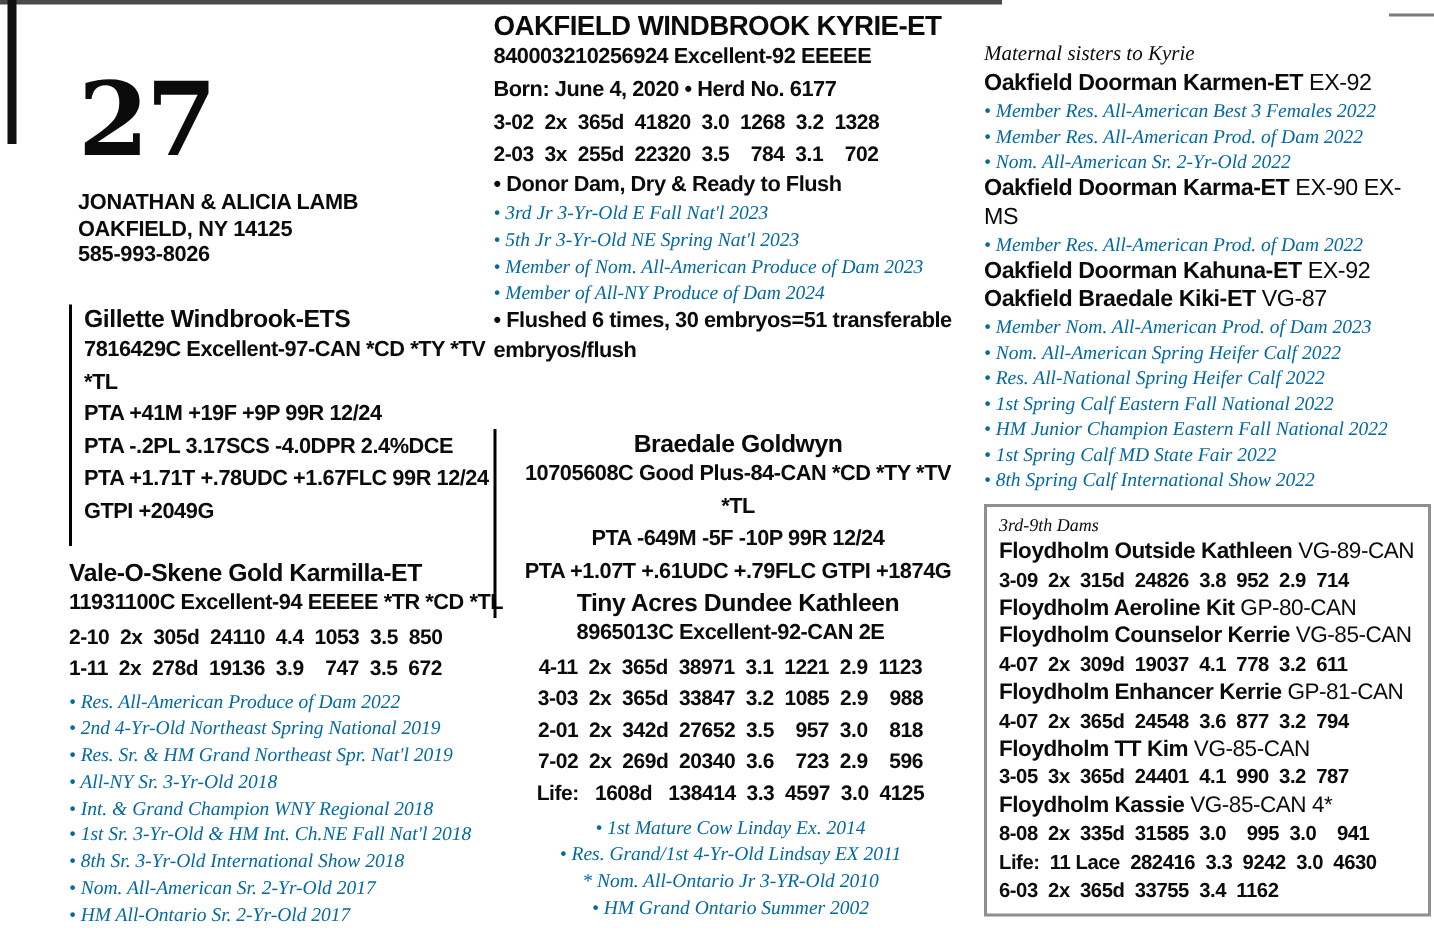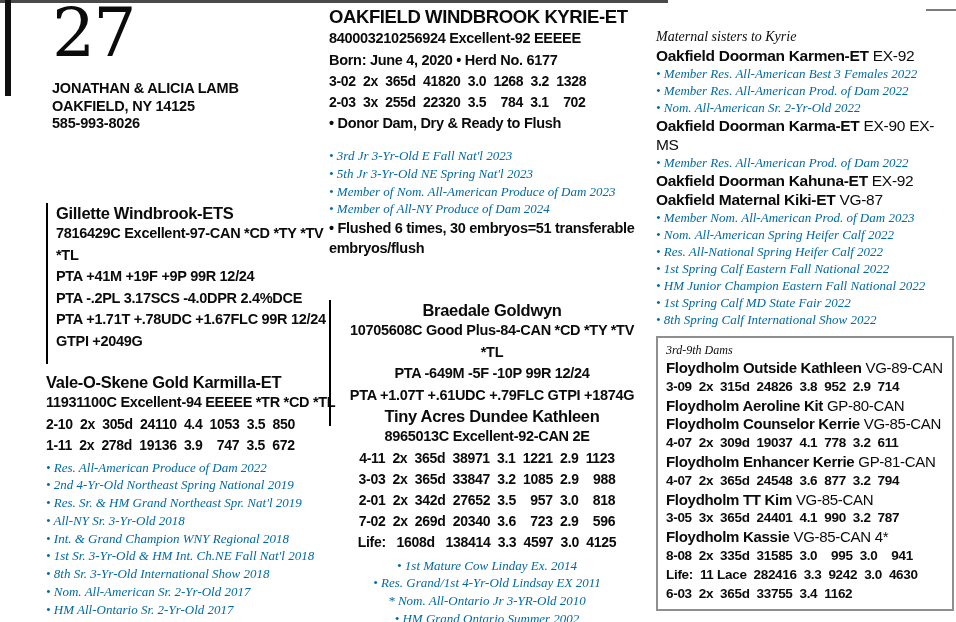--- a/index.html
+++ b/index.html
@@ -7,41 +7,41 @@
        font-family:"Liberation Sans",sans-serif;color:#0b0b0b;}
   .abs{position:absolute;}
 
   
   .rule-top-left{left:0;top:0;width:668px;height:3px;background:#4a4a4a;}
   .rule-top-right{left:926px;top:9px;width:30px;height:2px;background:#7a7a7a;}
   .left-bar{left:5px;top:0;width:6px;height:96px;background:#101010;}
 
   
   .lot{left:52px;top:0;}
-  .lot-number{font-family:"DejaVu Serif",serif;font-weight:400;font-size:68px;line-height:66px;letter-spacing:-2px;}
+  .lot-number{font-family:"DejaVu Serif",serif;font-weight:700;font-size:68px;line-height:66px;letter-spacing:-2px;margin-top:47px;}
   .consignor{margin-top:14px;}
   .consignor div{font-weight:700;font-size:14.5px;line-height:17.5px;letter-spacing:-0.2px;}
 
   
   .name{font-weight:700;font-size:16.5px;line-height:20px;letter-spacing:-0.3px;}
   .name .score{font-weight:400;}
   .dataline{font-weight:700;font-size:14.5px;line-height:21.5px;letter-spacing:-0.3px;}
   .rec{font-weight:700;font-size:14px;line-height:21px;letter-spacing:-0.3px;white-space:pre;}
   .award{font-family:"Liberation Serif",serif;font-style:italic;font-size:13px;line-height:17.8px;color:#0369a1;}
   .boldnote{font-weight:700;font-size:14.5px;line-height:20px;letter-spacing:-0.3px;}
 
   
   .col-left{left:46px;top:203px;width:292px;}
   .sire-block{border-left:2.5px solid #000;padding-left:8px;padding-bottom:12px;}
   .dam-block{margin-top:8px;}
   .dam-block .awards{margin-top:3px;}
 
   .col-mid{left:329px;top:5px;width:316px;}
   .col-mid .title{font-weight:700;font-size:18.5px;line-height:23px;letter-spacing:-0.4px;}
-  .col-mid .awards{margin-top:14px;}
+  .col-mid .awards{margin-top:0;}
   .gs-wrap{margin-top:42px;text-align:center;}
   .gs-bracket{border-left:2.5px solid #000;padding-left:8px;}
 
   .col-right{left:656px;top:28px;width:298px;}
   .ital-head{font-family:"Liberation Serif",serif;font-style:italic;font-size:14px;line-height:18px;}
   .sister-name{font-weight:700;font-size:15.5px;line-height:19px;letter-spacing:-0.3px;}
   .sister-name .score{font-weight:400;}
   .col-right .award{font-size:13px;line-height:17px;}
   .dams-box{margin-top:8px;border:2px solid #8f8f8f;padding:4px 8px 6px 8px;}
   .dams-box .ital-head{font-size:12px;line-height:17px;}
@@ -144,21 +144,21 @@
   <div>
     <div class="sister-name"><span>Oakfield Doorman Karma-ET</span> <span class="score">EX-90 EX-MS</span></div>
     <div class="award">• Member Res. All-American Prod. of Dam 2022</div>
   </div>
 
   <div>
     <div class="sister-name"><span>Oakfield Doorman Kahuna-ET</span> <span class="score">EX-92</span></div>
   </div>
 
   <div>
-    <div class="sister-name"><span>Oakfield Maternal Kiki-ET</span> <span class="score">VG-87</span></div>
+    <div class="sister-name"><span>Oakfield Braedale Kiki-ET</span> <span class="score">VG-87</span></div>
     <div class="award">• Member Nom. All-American Prod. of Dam 2023</div>
     <div class="award">• Nom. All-American Spring Heifer Calf 2022</div>
     <div class="award">• Res. All-National Spring Heifer Calf 2022</div>
     <div class="award">• 1st Spring Calf Eastern Fall National 2022</div>
     <div class="award">• HM Junior Champion Eastern Fall National 2022</div>
     <div class="award">• 1st Spring Calf MD State Fair 2022</div>
     <div class="award">• 8th Spring Calf International Show 2022</div>
   </div>
 
   <div class="dams-box">

